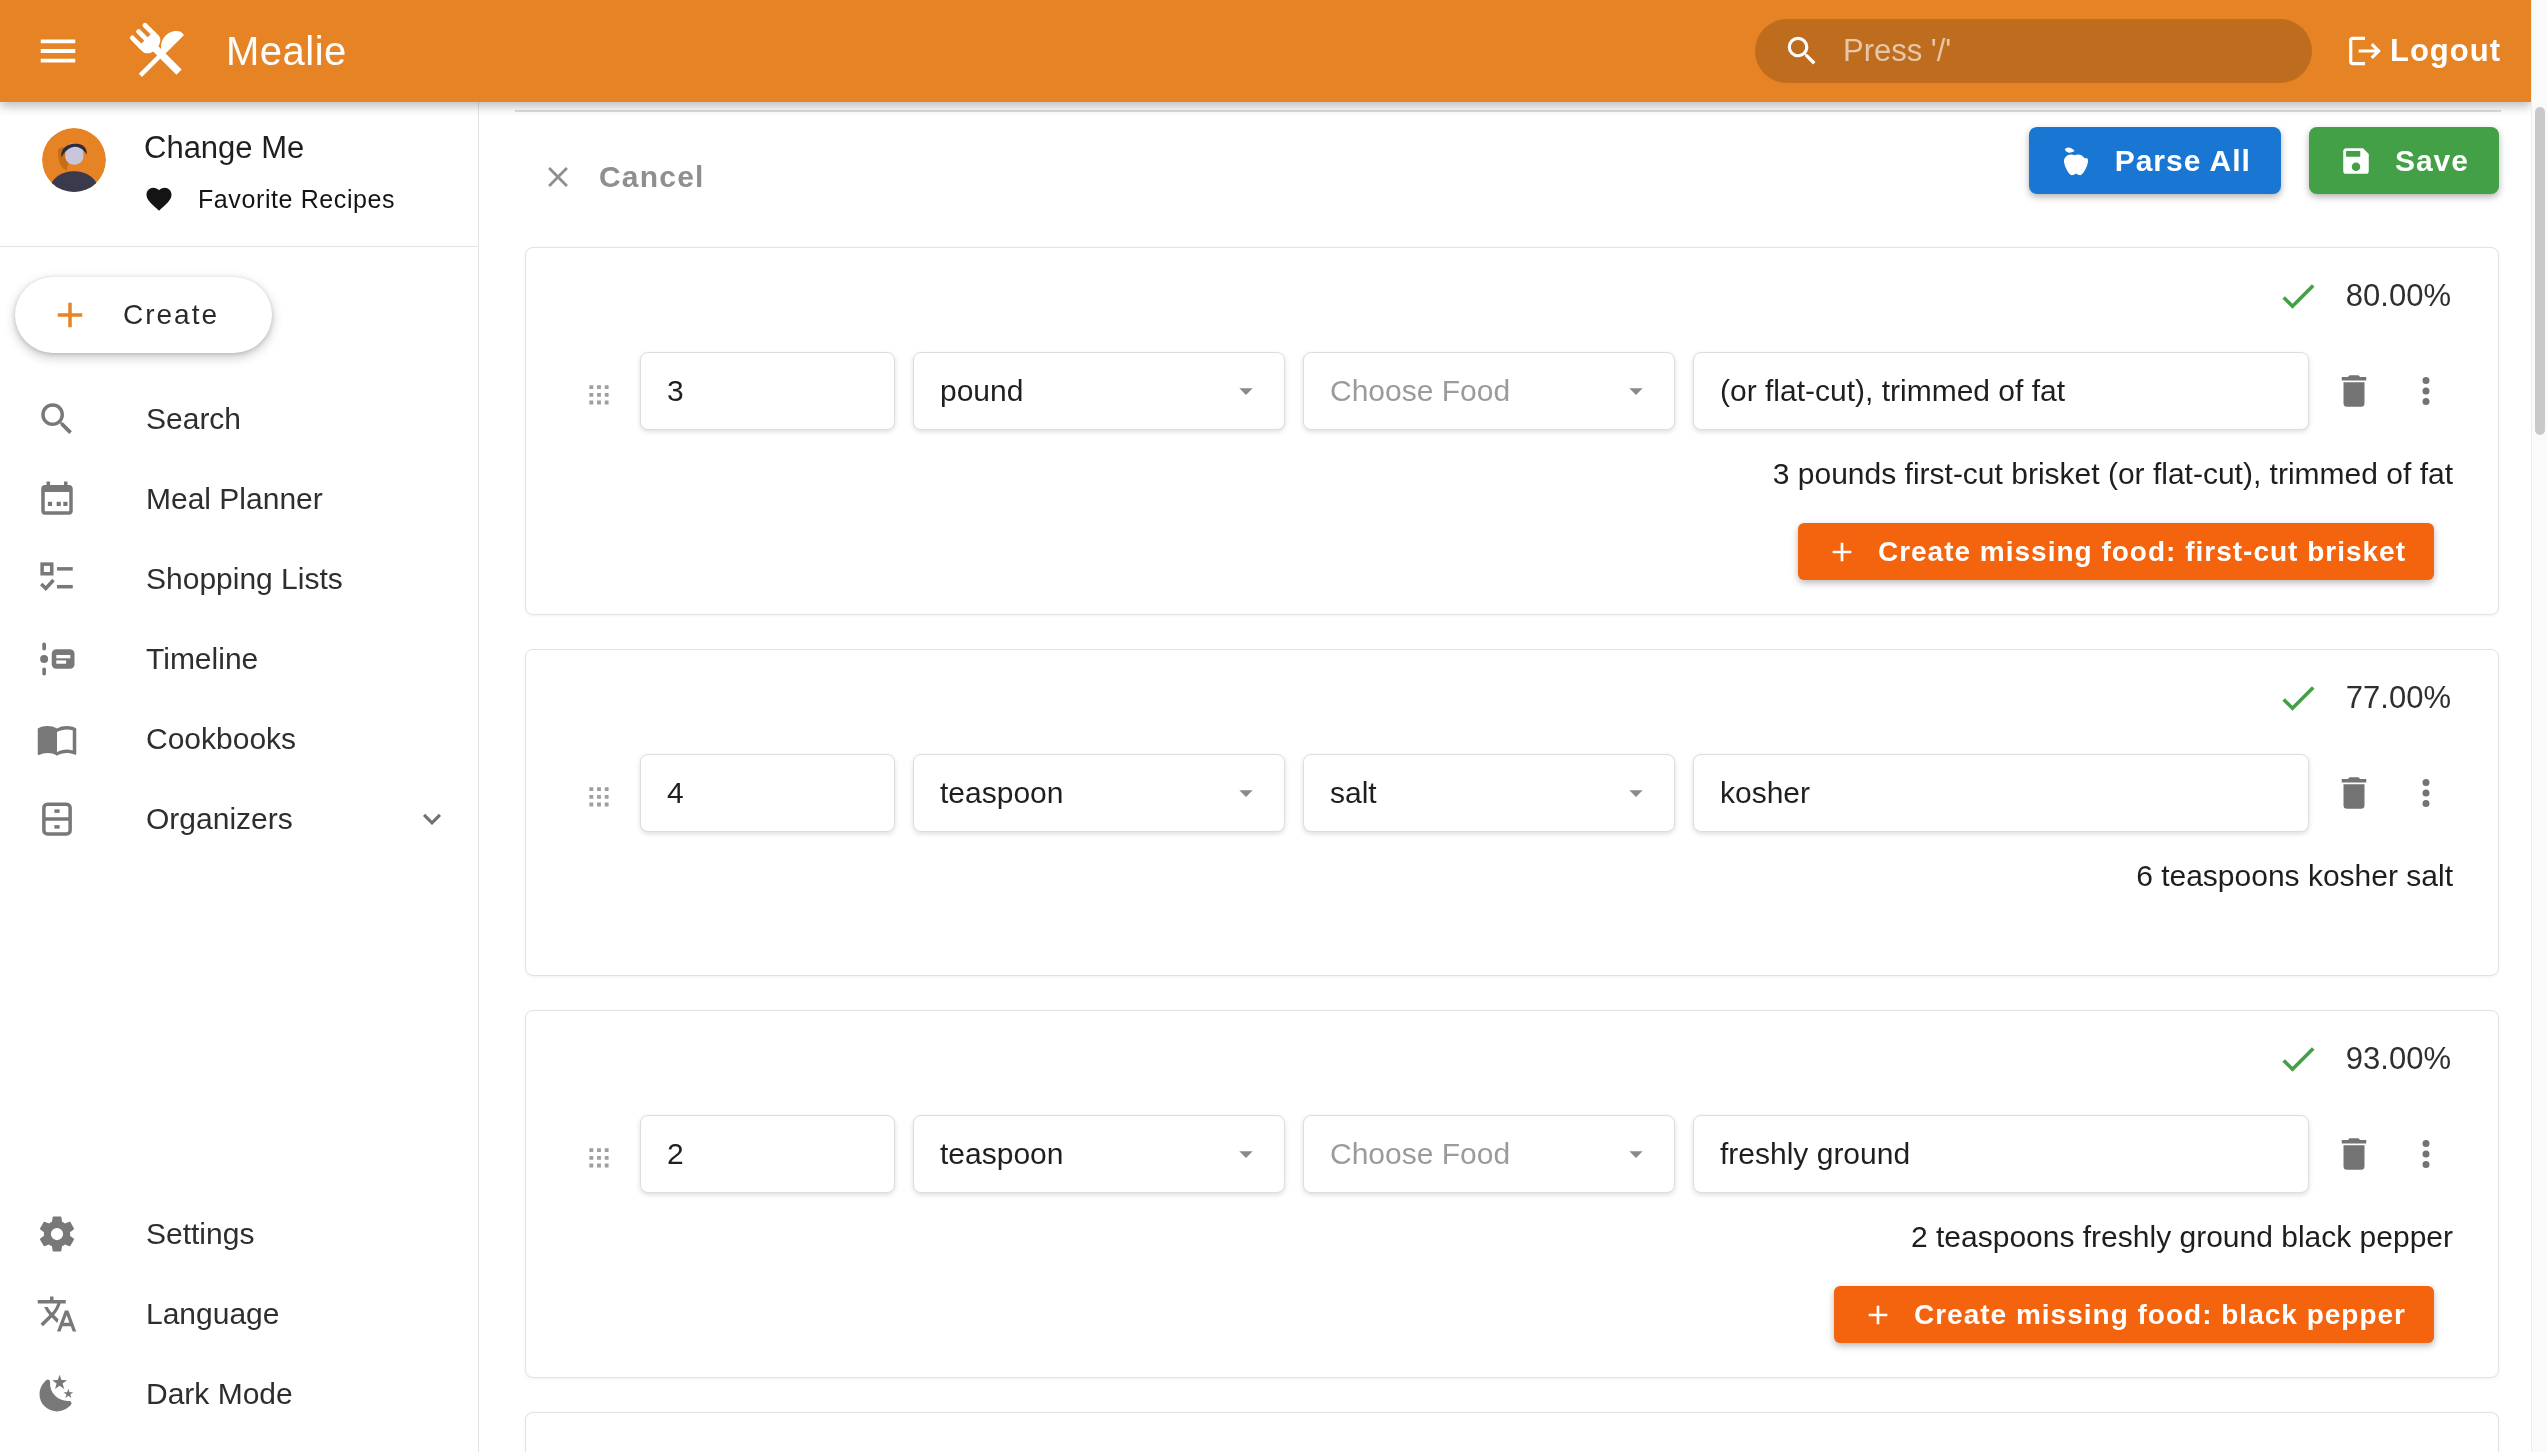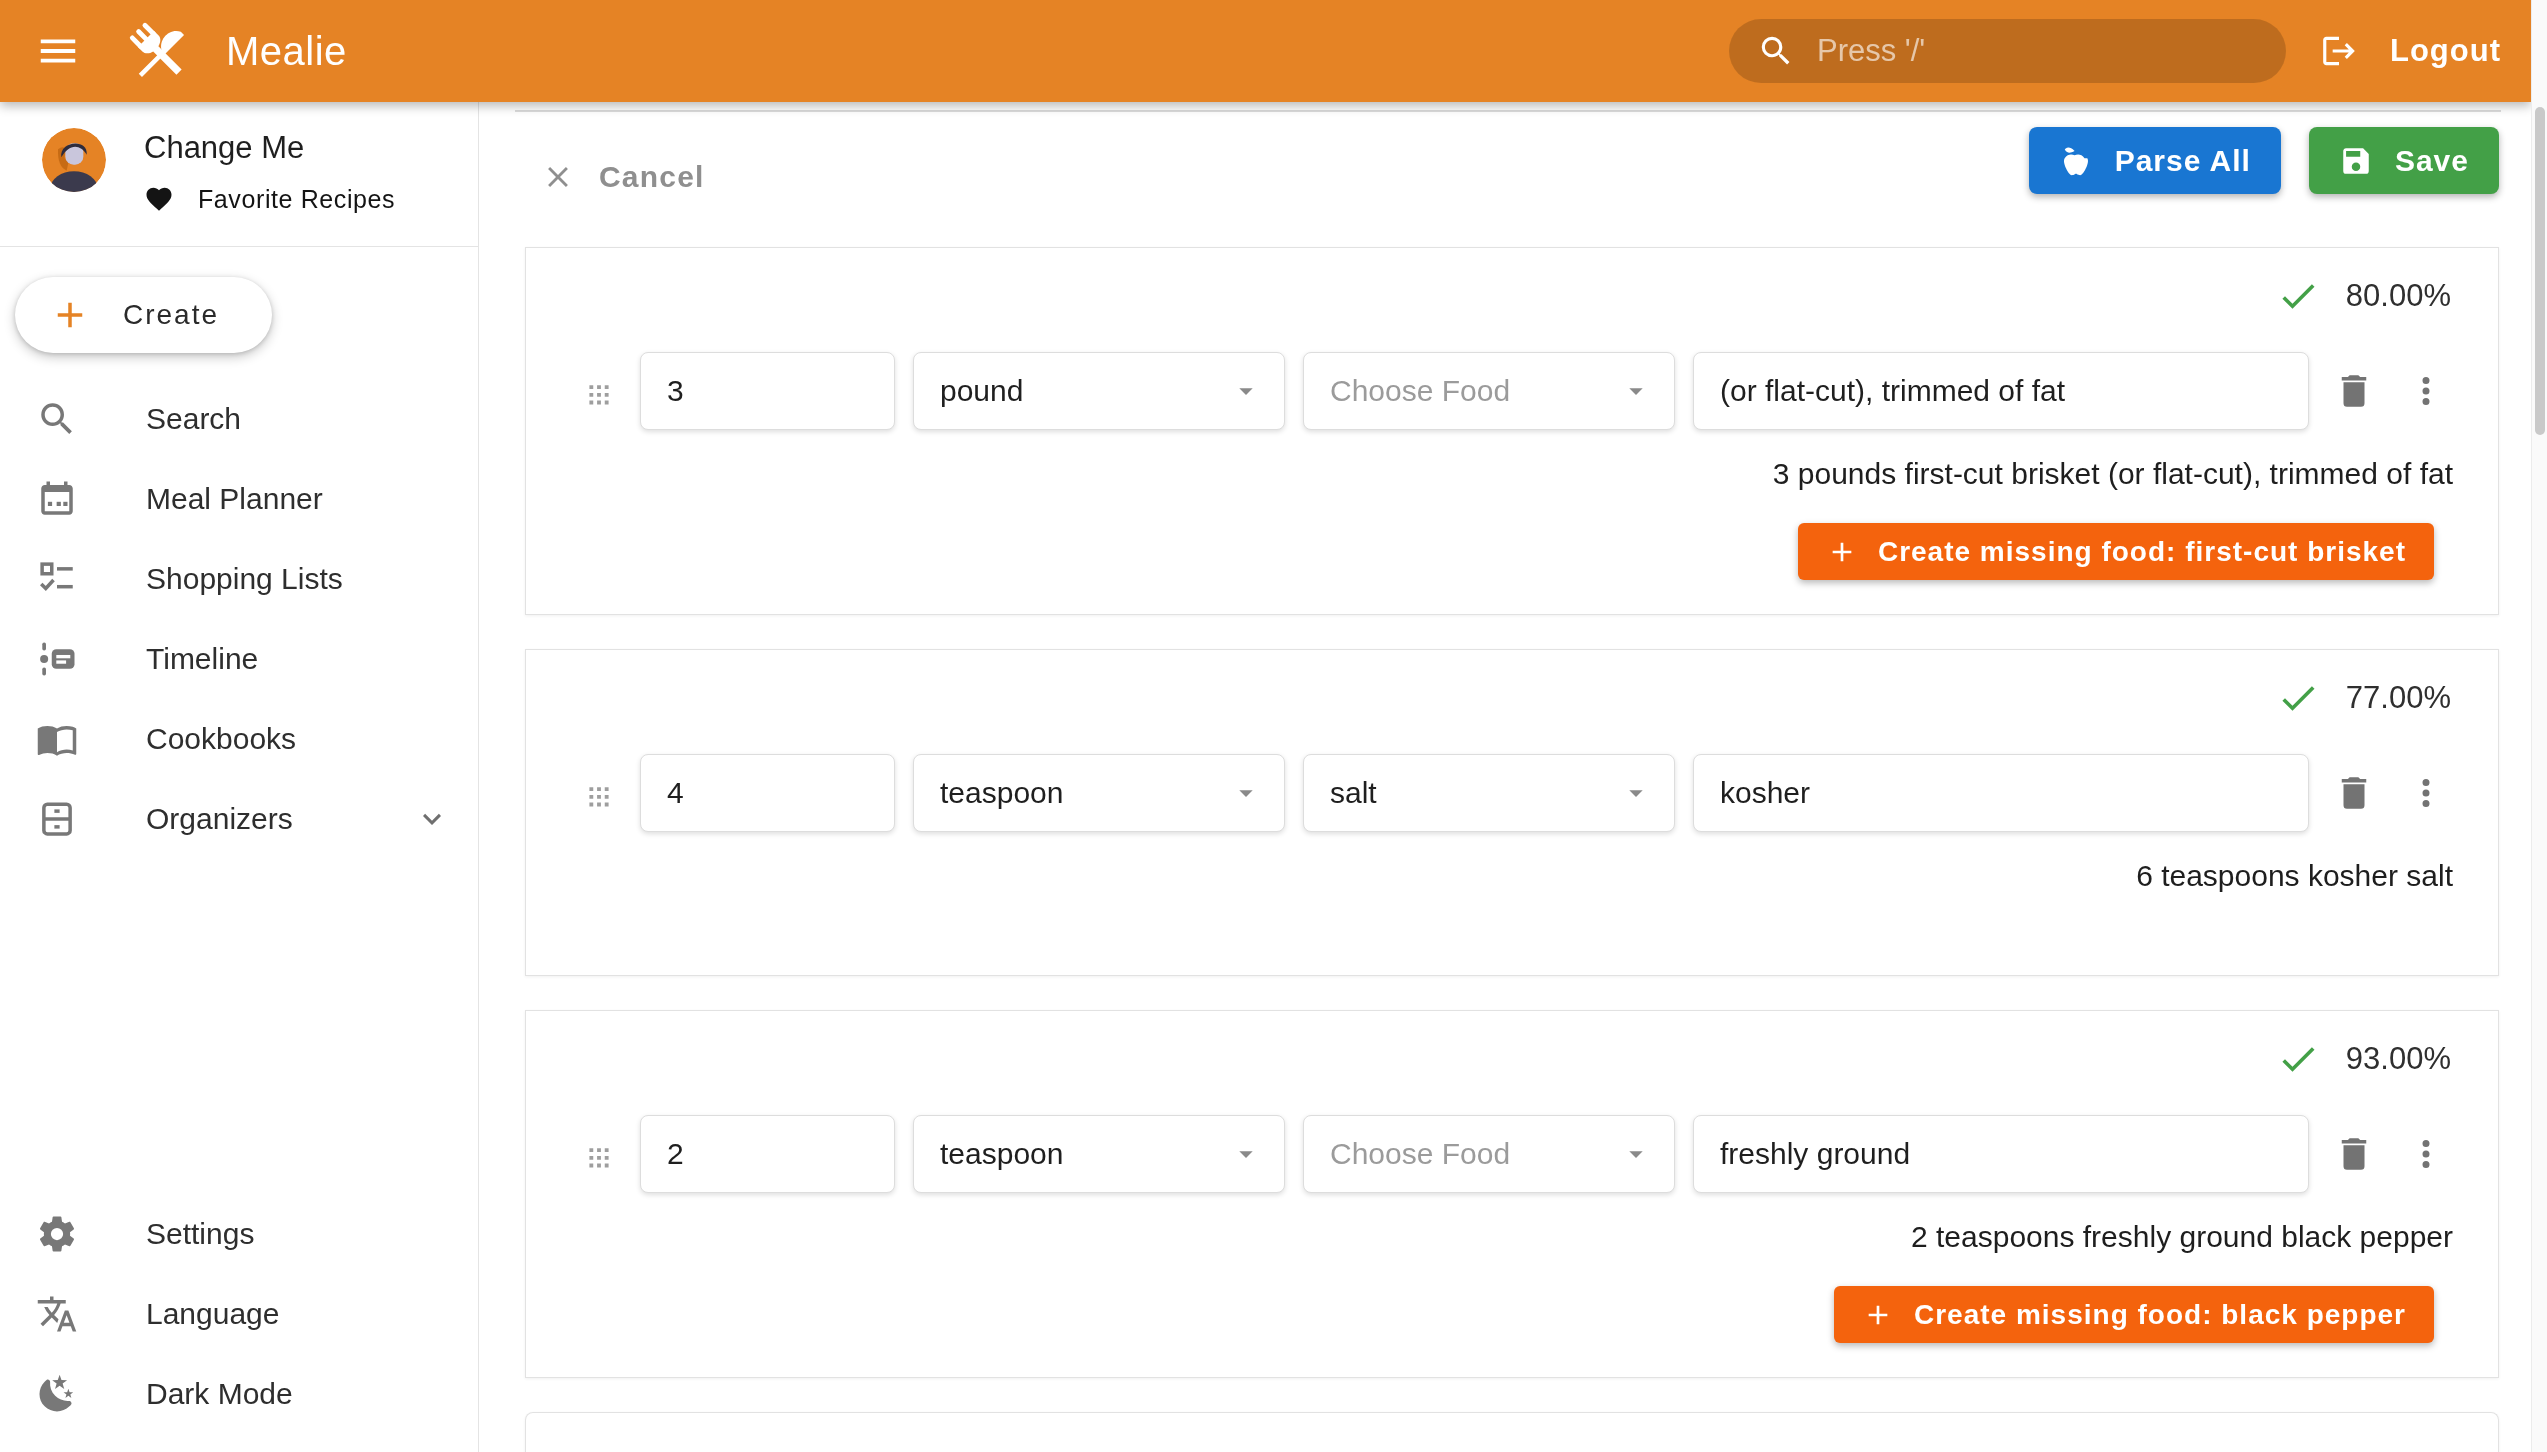--- a/index.html
+++ b/index.html
@@ -23,21 +23,21 @@
     margin-left: auto; margin-right: 34px; width: 557px; height: 64px;
     background: rgba(0,0,0,0.17); border-radius: 32px;
     display: flex; align-items: center; padding: 0 20px 0 28px;
   }
   .search-pill svg { width: 38px; height: 38px; color: #fff; flex: none; }
   .search-pill input {
     flex: 1; margin-left: 22px; background: transparent; border: none; outline: none;
     font-size: 31px; color: #fff; font-family: inherit;
   }
   .search-pill input::placeholder { color: rgba(255,255,255,0.62); }
-  .logout-btn { display: flex; align-items: center; gap: 32px; margin-right: 30px;
+  .logout-btn { display: flex; align-items: center; gap: 6px; margin-right: 30px;
     font-size: 31px; font-weight: bold; letter-spacing: 1px; }
   .logout-btn svg { width: 38px; height: 38px; }
 
   
   .scrollbar { position: absolute; top: 0; right: 0; width: 16px; height: 1453px;
     background: #fafafa; border-left: 1px solid #ececec; z-index: 40; }
   .scrollbar .thumb { position: absolute; top: 107px; left: 3px; width: 10px; height: 328px;
     background: #c9c9c9; border-radius: 6px; }
 
   
@@ -83,21 +83,21 @@
   .btn { height: 67px; border: none; border-radius: 8px; color: #fff;
     display: inline-flex; align-items: center; gap: 22px; padding: 0 30px;
     font-size: 30px; font-weight: bold; letter-spacing: 1px;
     box-shadow: 0 3px 7px rgba(0,0,0,0.3); }
   .btn svg { width: 34px; height: 34px; }
   .btn-parse { margin-left: auto; background: #1976D2; }
   .btn-save { margin-left: 28px; background: #43A047; }
 
   .cards { margin-top: 53px; }
   .card {
-    border: 1px solid #e2e2e2; border-radius: 0; background: #fff;
+    border: 1px solid #e2e2e2; border-radius: 8px; background: #fff;
     box-shadow: 0 1px 3px rgba(0,0,0,0.06);
     padding: 20px 45px 34px 50px; margin-bottom: 34px;
   }
   .card.no-button { padding-bottom: 82px; }
   .card-stub { height: 70px; border: 1px solid #e2e2e2; border-bottom: none;
     border-radius: 8px 8px 0 0; box-shadow: 0 1px 3px rgba(0,0,0,0.06); }
   .conf-row { height: 56px; display: flex; justify-content: flex-end; align-items: center;
     gap: 26px; padding-right: 2px; font-size: 31px; color: #2f2f2f; }
   .conf-row svg { width: 44px; height: 44px; color: #43A047; }
   .ing-row { display: flex; align-items: center; margin-top: 28px; gap: 18px; }

